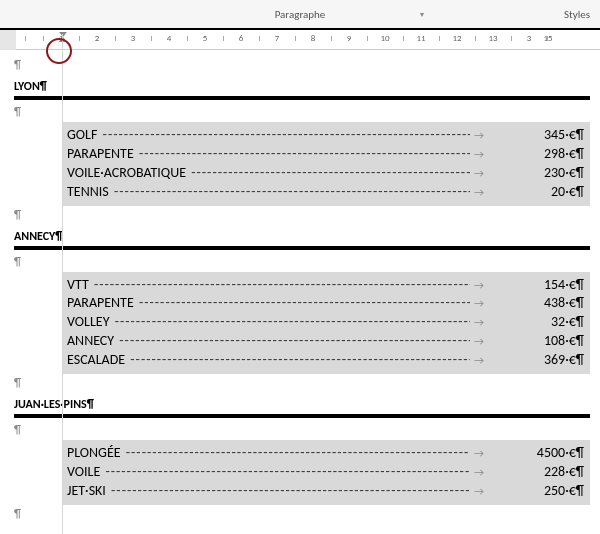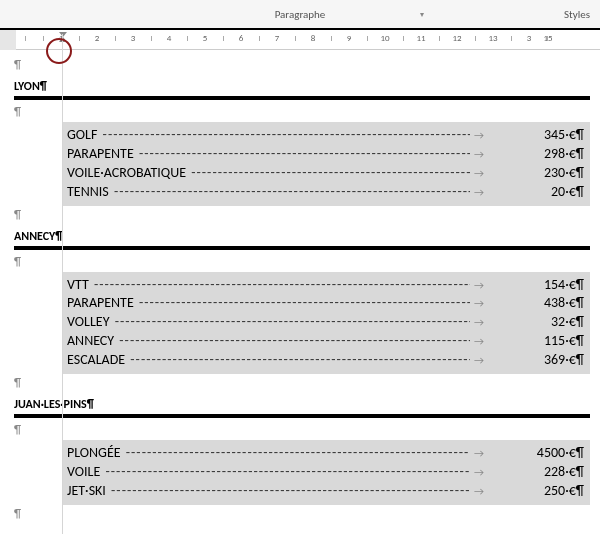--- a/index.html
+++ b/index.html
@@ -271,21 +271,21 @@
             <span class="name dot">&nbsp;</span>
             <span class="leader">--------------------------------------------------------------------------------------------------------------------------------------------------------------------------------------------------------</span>
             <span class="tabmark">→</span>
             <span class="price">32·€¶</span>
           </div>
           <div class="row">
             <span class="name">ANNECY</span>
             <span class="name dot">&nbsp;</span>
             <span class="leader">--------------------------------------------------------------------------------------------------------------------------------------------------------------------------------------------------------</span>
             <span class="tabmark">→</span>
-            <span class="price">115·€¶</span>
+            <span class="price">108·€¶</span>
           </div>
           <div class="row">
             <span class="name">ESCALADE</span>
             <span class="name dot">&nbsp;</span>
             <span class="leader">--------------------------------------------------------------------------------------------------------------------------------------------------------------------------------------------------------</span>
             <span class="tabmark">→</span>
             <span class="price">369·€¶</span>
           </div>
         </div>
       </div>

